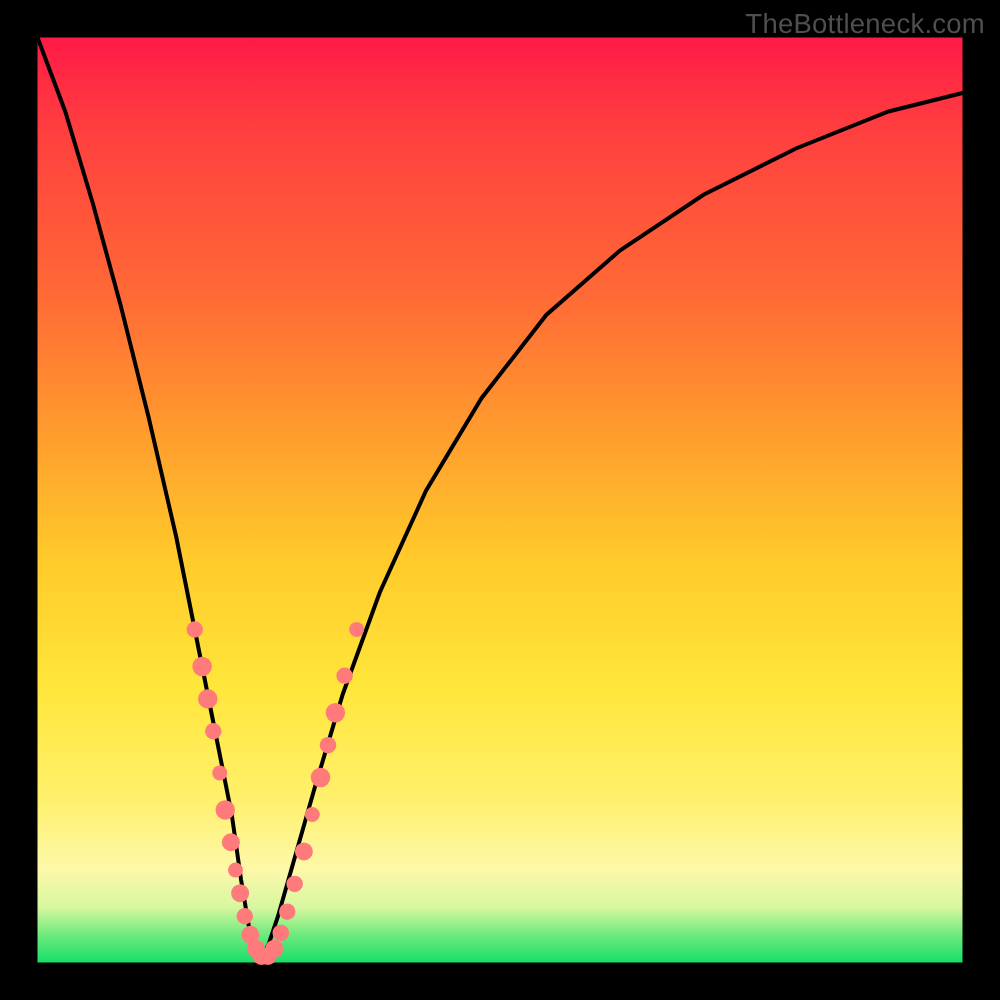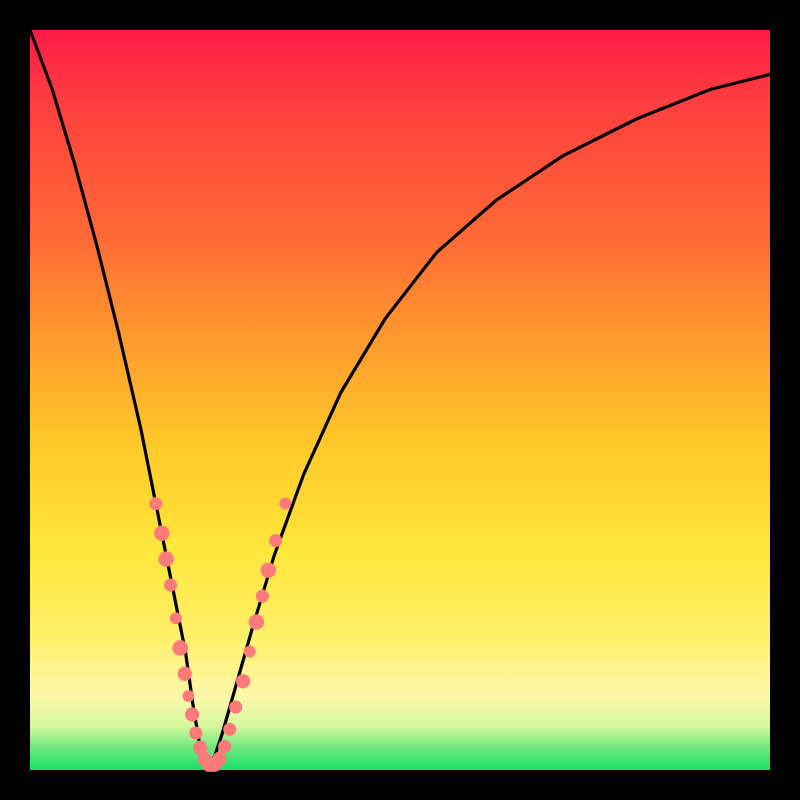--- a/index.html
+++ b/index.html
@@ -88,13 +88,14 @@
           <circle cx="219.8" cy="621.6" r="6.0" fill="#ff7b7b" stroke="#c94f4f" stroke-width="0"></circle>
           <circle cx="226.4" cy="592.0" r="7.8" fill="#ff7b7b" stroke="#c94f4f" stroke-width="0"></circle>
           <circle cx="232.4" cy="566.1" r="6.6" fill="#ff7b7b" stroke="#c94f4f" stroke-width="0"></circle>
           <circle cx="238.3" cy="540.2" r="7.8" fill="#ff7b7b" stroke="#c94f4f" stroke-width="0"></circle>
           <circle cx="245.7" cy="510.6" r="6.6" fill="#ff7b7b" stroke="#c94f4f" stroke-width="0"></circle>
           <circle cx="255.3" cy="473.6" r="6.0" fill="#ff7b7b" stroke="#c94f4f" stroke-width="0"></circle>
         </g>
     </svg>
   </div>
 
+  <div class="watermark">TheBottleneck.com</div>
 </div>
 
 </body></html>

